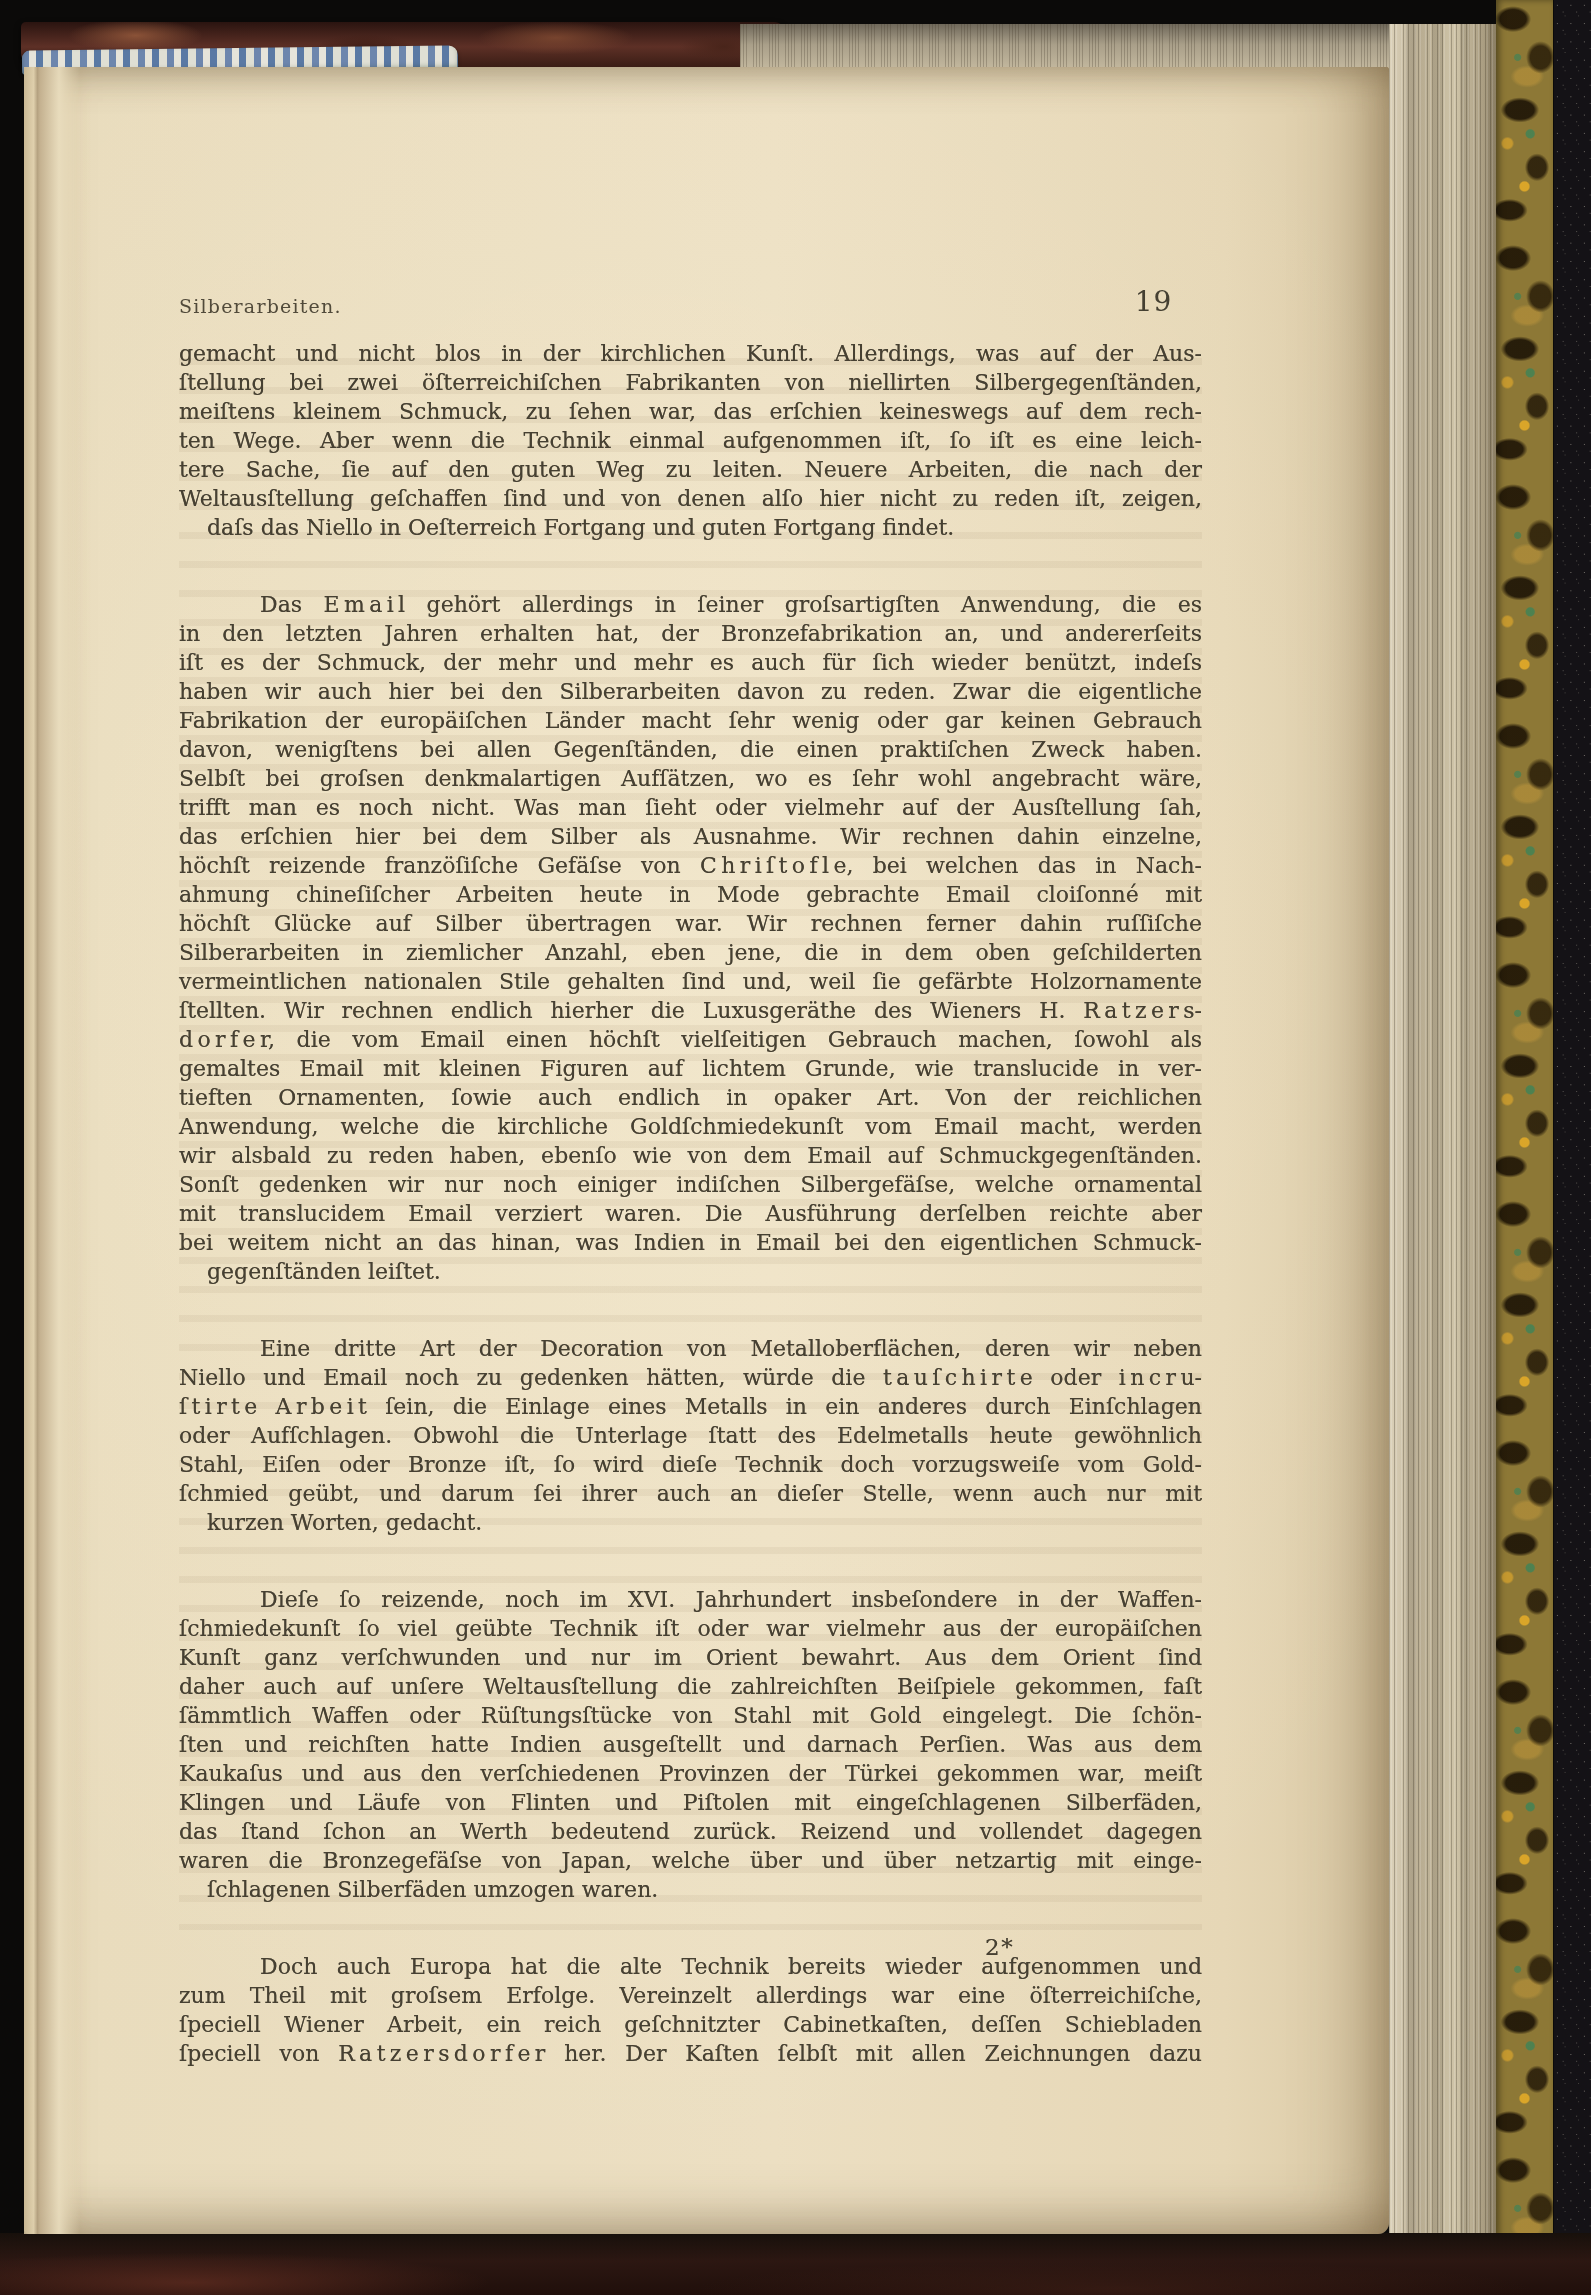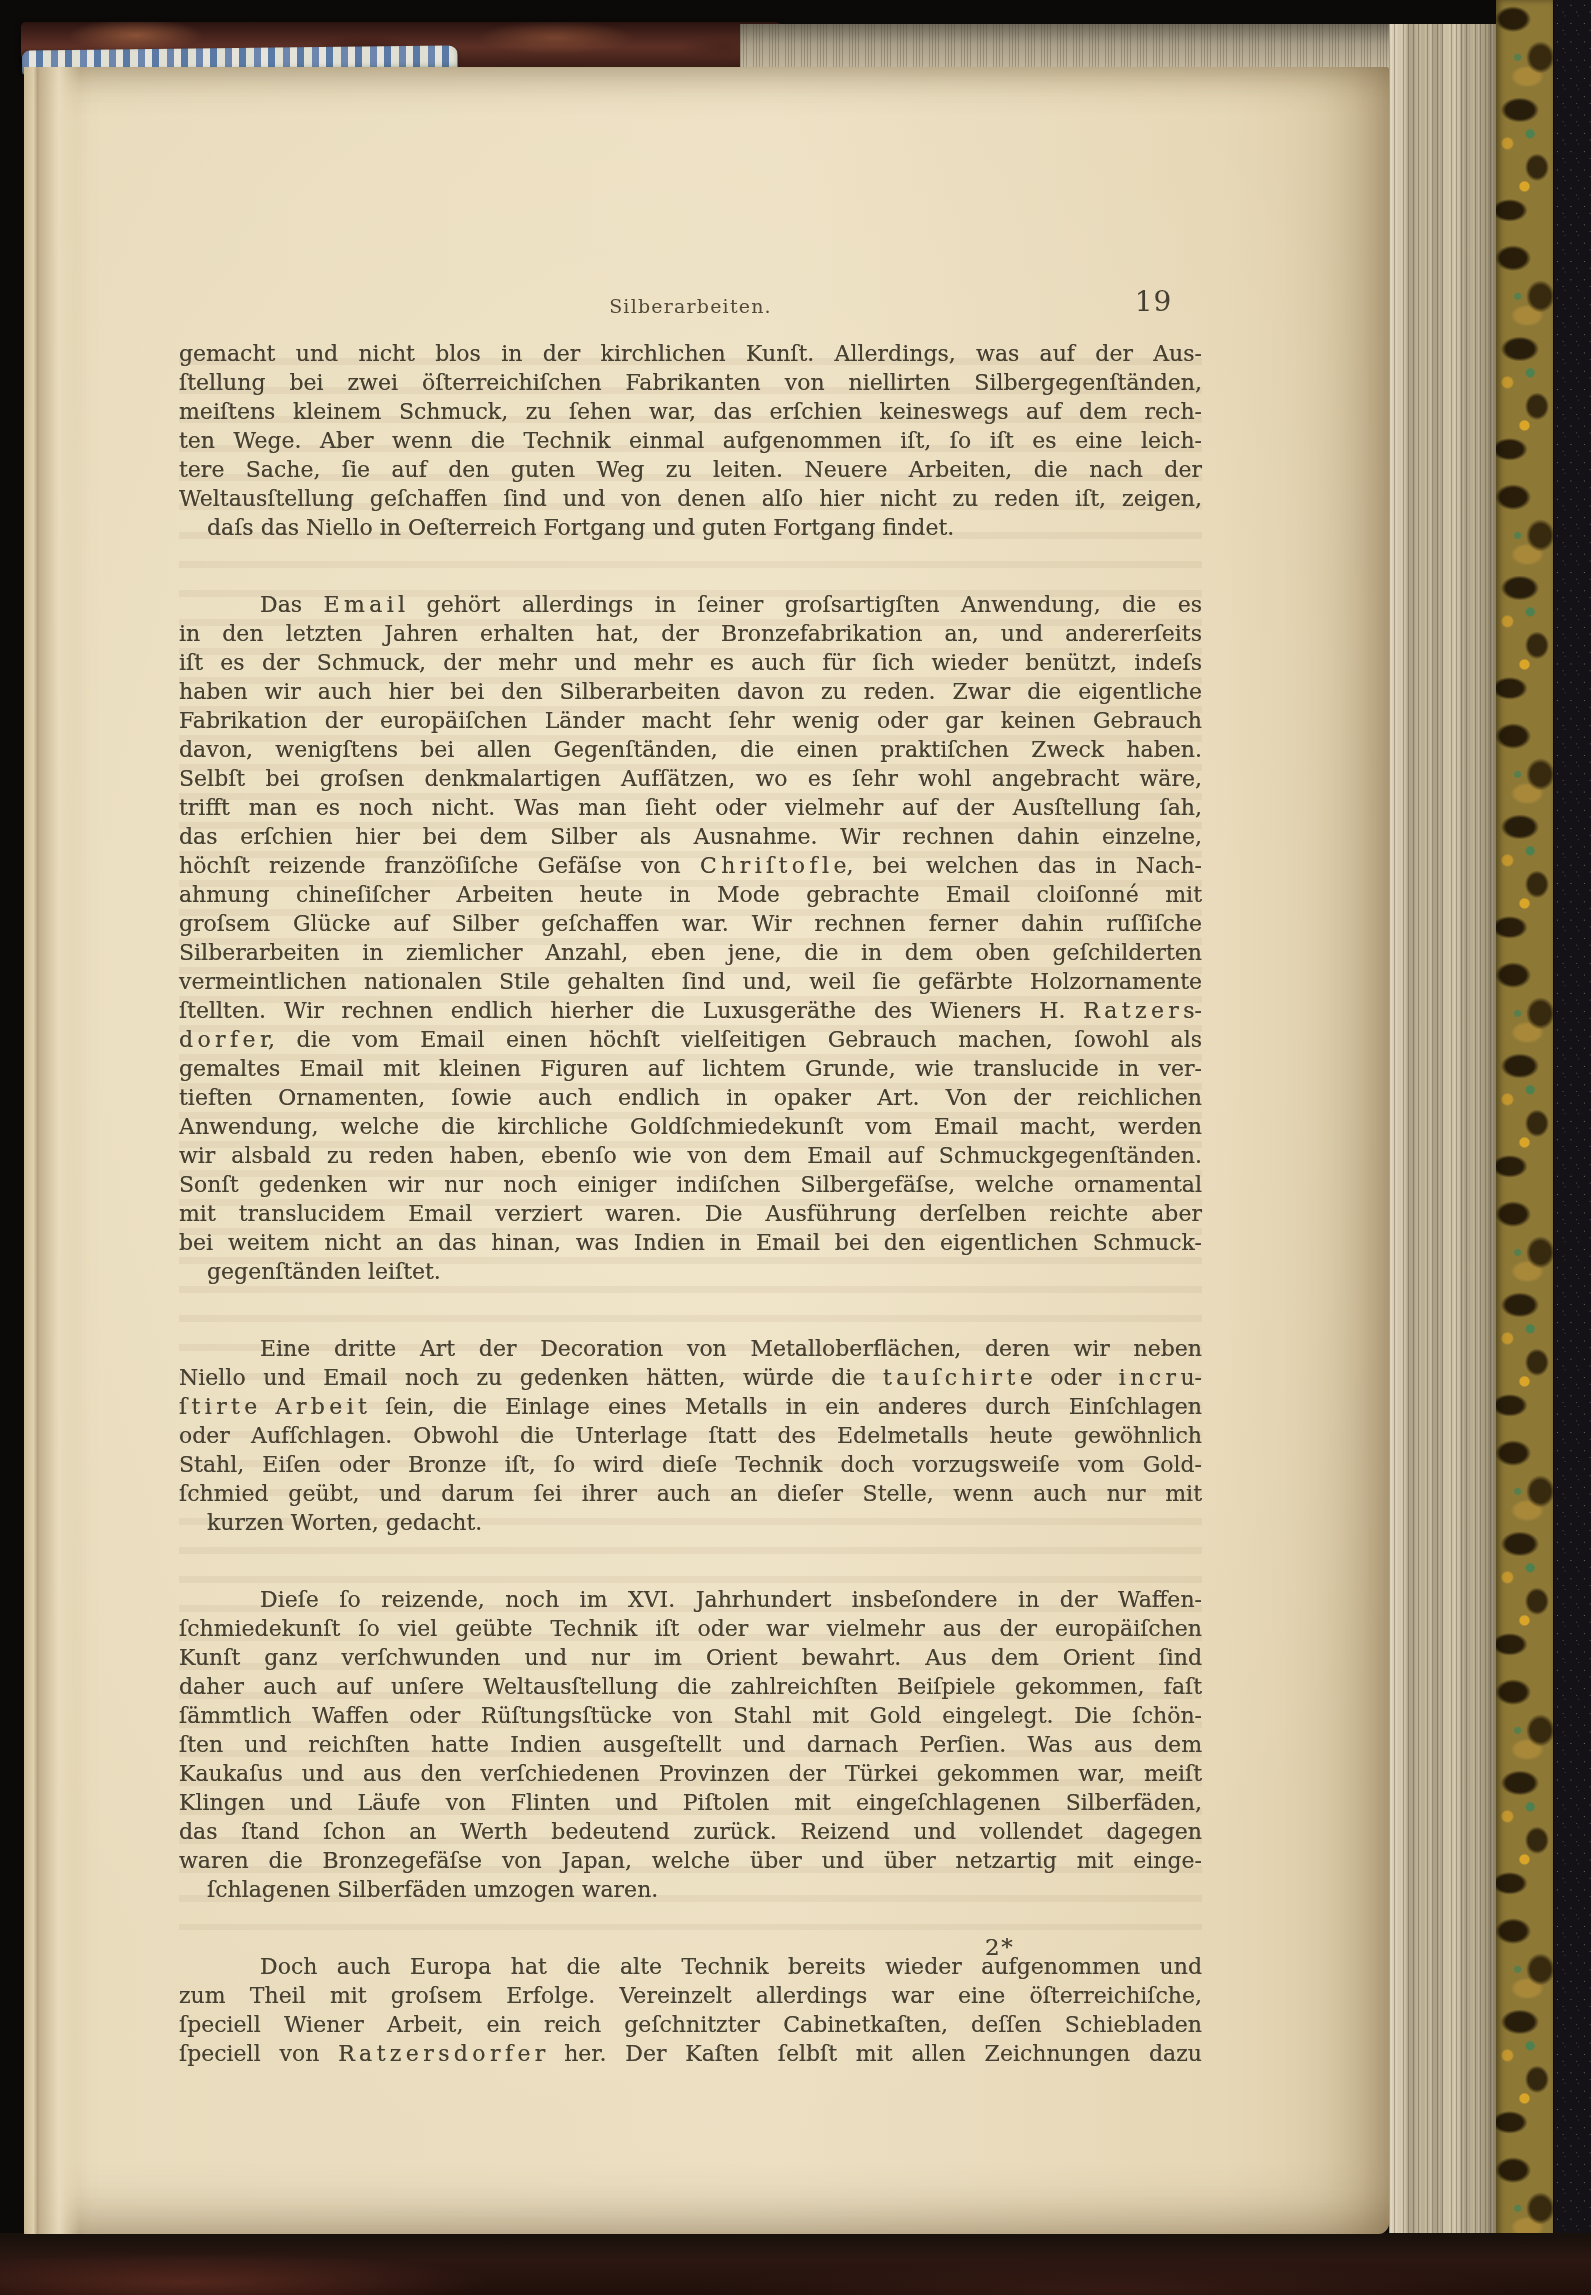--- a/index.html
+++ b/index.html
@@ -109,21 +109,21 @@
   .show-through{
     position:absolute;left:179px;top:342px;width:1023px;height:1588px;
     background:repeating-linear-gradient(180deg,
       transparent 0 16px, rgba(150,128,96,.10) 16px 23px, transparent 23px 29px);
     pointer-events:none;
   }
 
   
   .page-header{position:absolute;left:179px;top:285px;width:1023px;height:38px;color:#4c4536;}
   .running-title{
-    position:absolute;left:0;right:0;top:9.6px;text-align:center;
+    position:absolute;left:0;right:0;top:9.6px;text-align:left;
     font-size:19px;letter-spacing:1.2px;color:#514a3a;
   }
   .page-number{
     position:absolute;right:30px;top:0;font-size:28px;color:#454032;letter-spacing:0.8px;
   }
   .text-body{
     position:absolute;left:179px;top:339px;width:1023px;
     font-size:22px;line-height:29px;color:#464032;
     text-shadow:0 0 0.5px rgba(70,62,48,.65);
   }
@@ -174,21 +174,21 @@
         <div class="line">in den letzten Jahren erhalten hat, der Bronzefabrikation an, und andererſeits</div>
         <div class="line">iſt es der Schmuck, der mehr und mehr es auch für ſich wieder benützt, indeſs</div>
         <div class="line">haben wir auch hier bei den Silberarbeiten davon zu reden. Zwar die eigentliche</div>
         <div class="line">Fabrikation der europäiſchen Länder macht ſehr wenig oder gar keinen Gebrauch</div>
         <div class="line">davon, wenigſtens bei allen Gegenſtänden, die einen praktiſchen Zweck haben.</div>
         <div class="line">Selbſt bei groſsen denkmalartigen Aufſätzen, wo es ſehr wohl angebracht wäre,</div>
         <div class="line">trifft man es noch nicht. Was man ſieht oder vielmehr auf der Ausſtellung ſah,</div>
         <div class="line">das erſchien hier bei dem Silber als Ausnahme. Wir rechnen dahin einzelne,</div>
         <div class="line">höchſt reizende franzöſiſche Gefäſse von C h r i ſ t o f l e, bei welchen das in Nach-</div>
         <div class="line">ahmung chineſiſcher Arbeiten heute in Mode gebrachte Email cloiſonné mit</div>
-        <div class="line">groſsem Glücke auf Silber geſchaffen war. Wir rechnen ferner dahin ruſſiſche</div>
+        <div class="line">höchſt Glücke auf Silber übertragen war. Wir rechnen ferner dahin ruſſiſche</div>
         <div class="line">Silberarbeiten in ziemlicher Anzahl, eben jene, die in dem oben geſchilderten</div>
         <div class="line">vermeintlichen nationalen Stile gehalten ſind und, weil ſie gefärbte Holzornamente</div>
         <div class="line">ſtellten. Wir rechnen endlich hierher die Luxusgeräthe des Wieners H. R a t z e r s-</div>
         <div class="line">d o r f e r, die vom Email einen höchſt vielſeitigen Gebrauch machen, ſowohl als</div>
         <div class="line">gemaltes Email mit kleinen Figuren auf lichtem Grunde, wie translucide in ver-</div>
         <div class="line">tieften Ornamenten, ſowie auch endlich in opaker Art. Von der reichlichen</div>
         <div class="line">Anwendung, welche die kirchliche Goldſchmiedekunſt vom Email macht, werden</div>
         <div class="line">wir alsbald zu reden haben, ebenſo wie von dem Email auf Schmuckgegenſtänden.</div>
         <div class="line">Sonſt gedenken wir nur noch einiger indiſchen Silbergefäſse, welche ornamental</div>
         <div class="line">mit translucidem Email verziert waren. Die Ausführung derſelben reichte aber</div>

